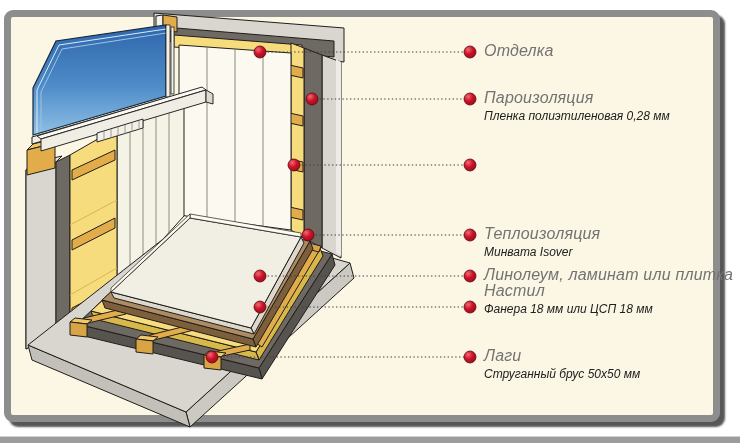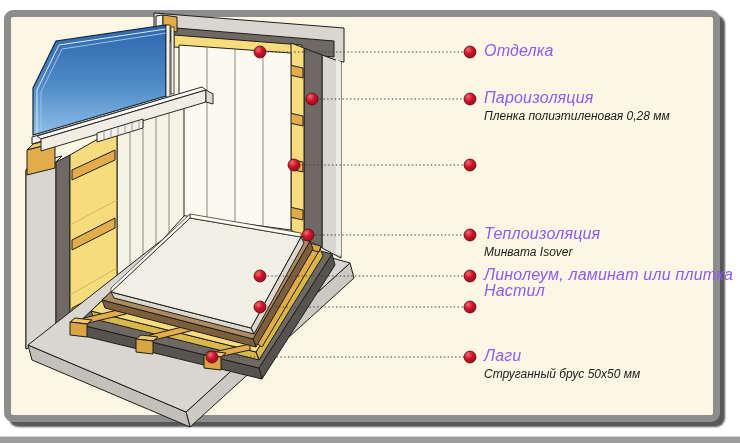--- a/index.html
+++ b/index.html
@@ -5,21 +5,21 @@
   html,body{margin:0;padding:0;background:#fff;}
   #stage{position:relative;width:740px;height:443px;background:#ffffff;overflow:hidden;
          font-family:"Liberation Sans",sans-serif;}
   #frame{position:absolute;left:4px;top:10px;width:716px;height:412px;box-sizing:border-box;
          border:7px solid #8D8D8D;border-radius:9px;background:#FBF7E4;
          box-shadow:5px 5px 2px rgba(40,40,40,.78);}
   #bottombar{position:absolute;left:0;bottom:0;width:740px;height:6px;background:#9C9C9C;
          border-top:1px solid #d2d2d2;}
   #diagram{position:absolute;left:0;top:0;}
   .ann{position:absolute;left:484px;white-space:nowrap;}
-  .ann-title{font:italic 400 16px/18px "Liberation Sans",sans-serif;color:#8b5cf6;letter-spacing:.2px;}
+  .ann-title{font:italic 400 16px/18px "Liberation Sans",sans-serif;color:#737373;letter-spacing:.2px;}
   .ann-sub{font:italic 400 12px/14px "Liberation Sans",sans-serif;color:#202020;margin-top:2px;}
 </style>
 </head>
 <body>
 
 <div id="stage">
   <div id="frame"></div>
   <div id="bottombar"></div>
 
   <svg id="diagram" width="740" height="443" viewBox="0 0 740 443">
@@ -232,18 +232,19 @@
   </div>
   <div class="ann" style="top:266px">
     <div class="ann-title">Линолеум, ламинат или плитка</div>
   </div>
   <div class="ann" style="top:225px">
     <div class="ann-title">Теплоизоляция</div>
     <div class="ann-sub">Минвата Isover</div>
   </div>
   <div class="ann" style="top:282px">
     <div class="ann-title">Настил</div>
+    <div class="ann-sub">Фанера 18 мм или ЦСП 18 мм</div>
   </div>
   <div class="ann" style="top:347px">
     <div class="ann-title">Лаги</div>
     <div class="ann-sub">Струганный брус 50х50 мм</div>
   </div>
 </div>
 
 </body></html>

